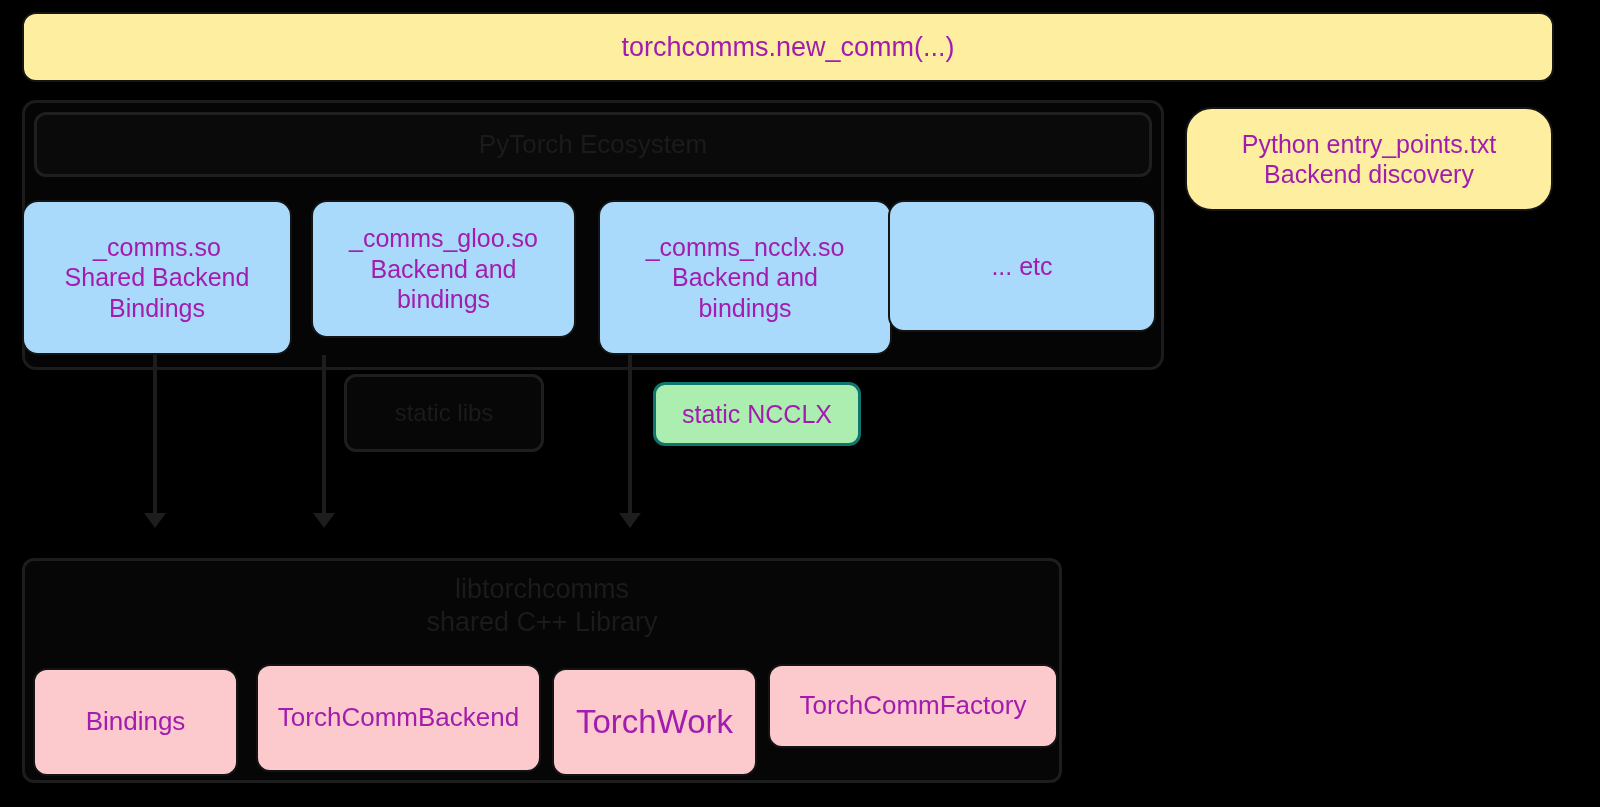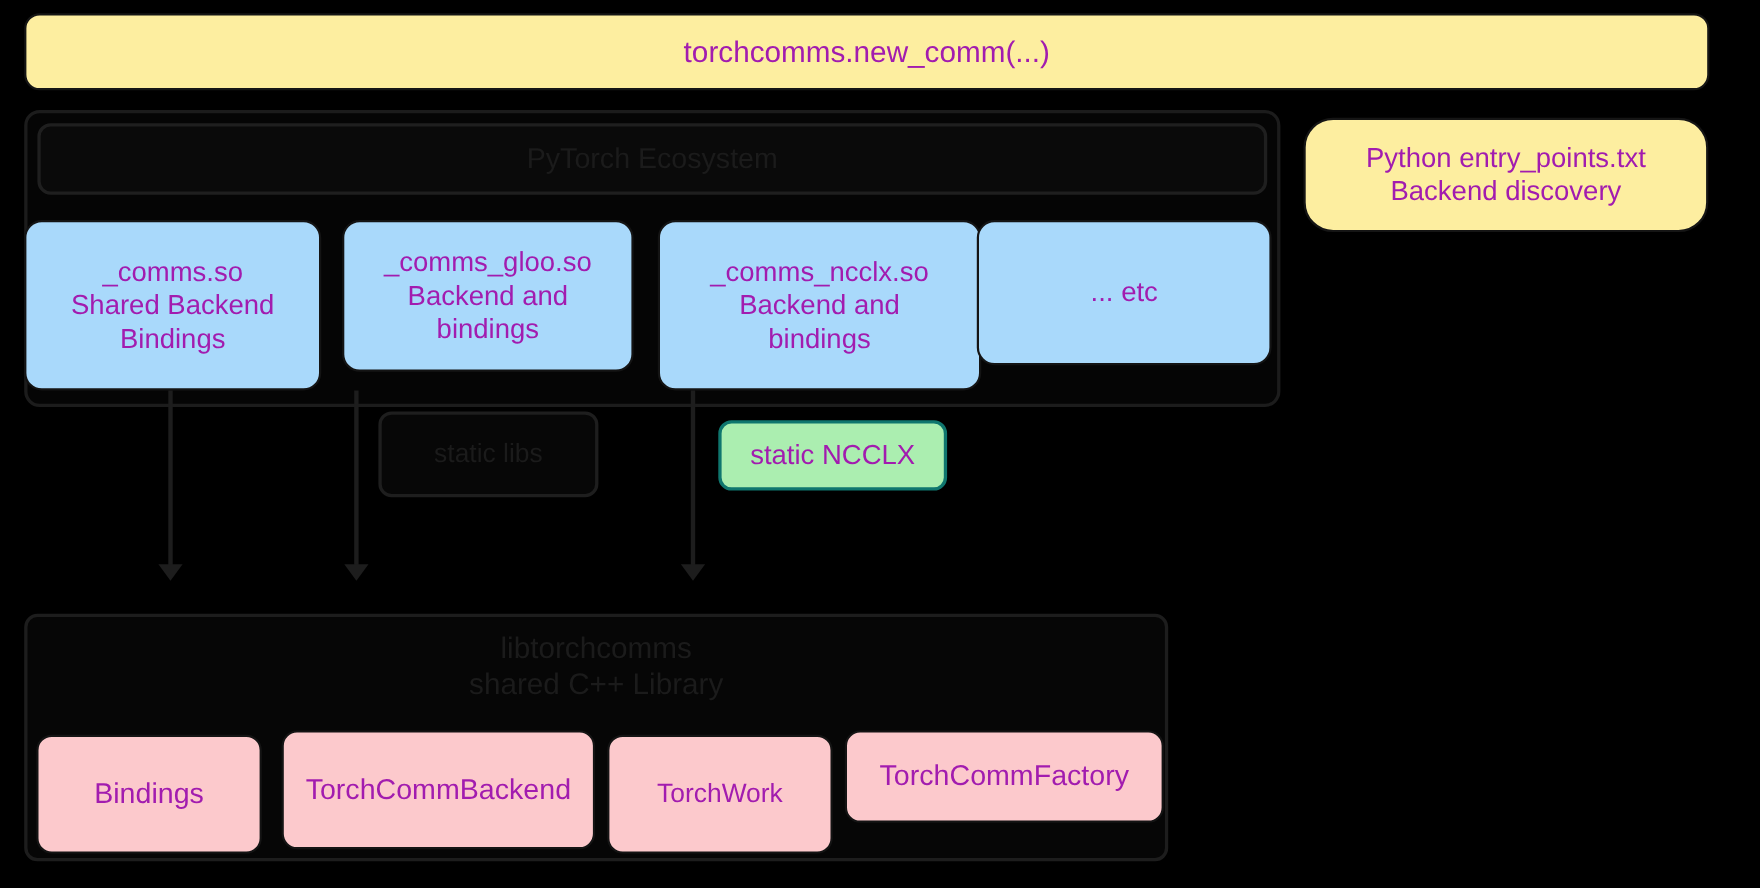--- a/index.html
+++ b/index.html
@@ -145,21 +145,21 @@
   </div>
 
   <div class="node pink" style="left:33px; top:668px; width:205px; height:108px; font-size:26px;">
     <span class="ln">Bindings</span>
   </div>
 
   <div class="node pink" style="left:256px; top:664px; width:285px; height:108px; font-size:26px;">
     <span class="ln">TorchCommBackend</span>
   </div>
 
-  <div class="node pink" style="left:552px; top:668px; width:205px; height:108px; font-size:24px;">
+  <div class="node pink" style="left:552px; top:668px; width:205px; height:108px; font-size:33px;">
     <span class="ln">TorchWork</span>
   </div>
 
   <div class="node pink" style="left:768px; top:664px; width:290px; height:84px; font-size:26px;">
     <span class="ln">TorchCommFactory</span>
   </div>
 
 </div>
 
 </body></html>

